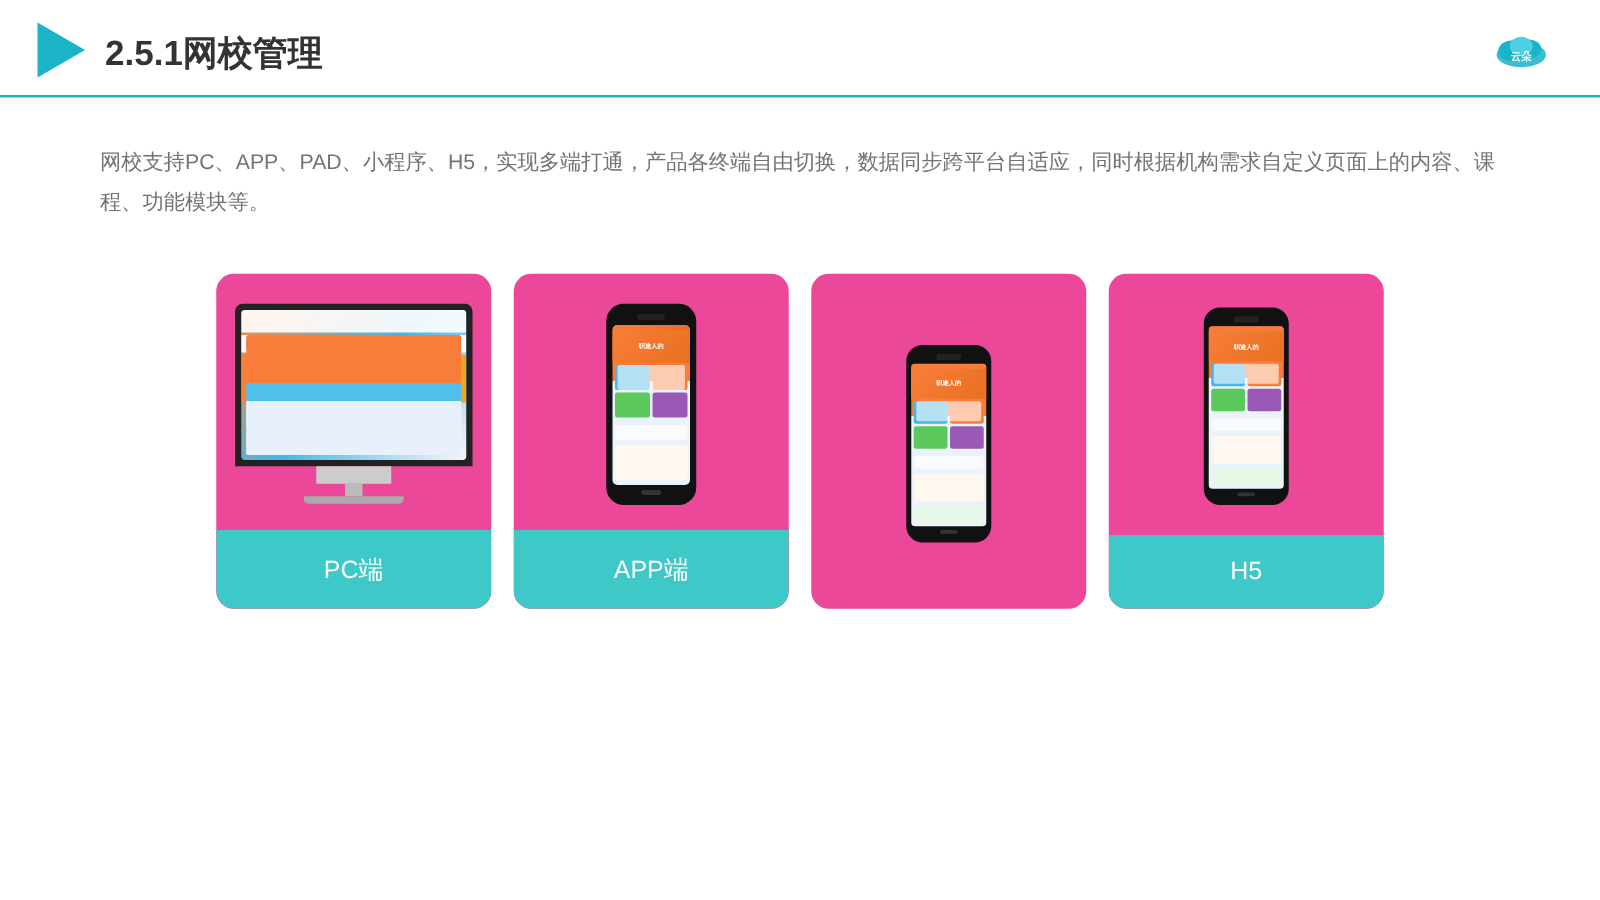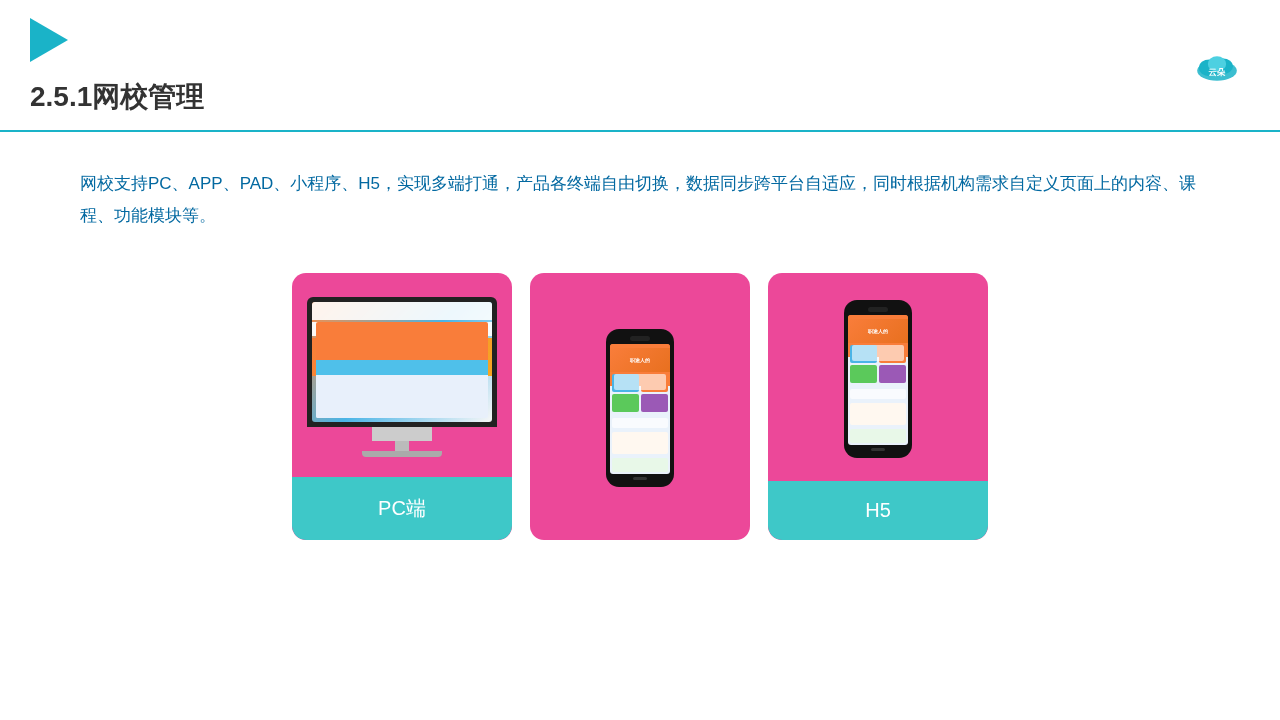--- a/index.html
+++ b/index.html
@@ -15,23 +15,22 @@
     
     .header {
       display: flex;
       align-items: center;
       justify-content: space-between;
       padding: 18px 40px 14px 30px;
       border-bottom: 2px solid #1ab3c8;
     }
     .header-left {
       display: flex;
-      align-items: flex-start;
+      align-items: flex-end;
       gap: 16px;
-      flex-direction: column;
     }
     .logo-triangle {
       width: 0;
       height: 0;
       border-top: 22px solid transparent;
       border-bottom: 22px solid transparent;
       border-left: 38px solid #1ab3c8;
     }
     .page-title {
       font-size: 28px;
@@ -70,21 +69,21 @@
     }
     .brand-url {
       font-size: 9px;
       color: #888;
     }
 
     
     .description {
       padding: 36px 80px 20px 80px;
       font-size: 17px;
-      color: #0369a1;
+      color: #737373;
       line-height: 1.9;
     }
 
     
     .cards-container {
       display: flex;
       gap: 18px;
       padding: 20px 65px 0 65px;
       justify-content: center;
     }
@@ -369,20 +368,44 @@
           </div>
         </div>
         <div class="pc-base"></div>
         <div class="pc-stand"></div>
         <div class="pc-foot"></div>
       </div>
     </div>
     <div class="card-label">PC端</div>
   </div>
 
+  <div class="card">
+    <div class="card-image-area">
+      <div class="phone-mockup">
+        <div class="phone-notch"></div>
+        <div class="phone-screen">
+          <div class="screen-content">
+            <div style="position:absolute;top:4px;left:0;right:0;height:26px;background:linear-gradient(135deg,#f97d3a,#e8701f);display:flex;align-items:center;justify-content:center;">
+              <span style="color:#fff;font-size:5px;font-weight:bold;">职途人的</span>
+            </div>
+            <div style="position:absolute;top:32px;left:2px;right:2px;display:grid;grid-template-columns:1fr 1fr;gap:2px;">
+              <div style="height:20px;background:#4ab4e6;border-radius:2px;"></div>
+              <div style="height:20px;background:#f97d3a;border-radius:2px;"></div>
+              <div style="height:20px;background:#5bc95b;border-radius:2px;"></div>
+              <div style="height:20px;background:#9b59b6;border-radius:2px;"></div>
+            </div>
+            <div style="position:absolute;top:80px;left:2px;right:2px;height:12px;background:#fff;border-radius:2px;opacity:0.7;"></div>
+            <div style="position:absolute;top:96px;left:2px;right:2px;height:28px;background:#fff8f0;border-radius:2px;"></div>
+          </div>
+        </div>
+        <div class="phone-home"></div>
+      </div>
+    </div>
+    <div class="card-label">APP端</div>
+  </div>
 
 
   <div class="card">
     <div class="card-image-area">
       <div class="phone-sm-mockup">
         <div class="phone-sm-notch"></div>
         <div class="phone-sm-screen">
           <div class="screen-content">
             <div style="position:absolute;top:4px;left:0;right:0;height:24px;background:linear-gradient(135deg,#f97d3a,#e8701f);display:flex;align-items:center;justify-content:center;">
               <span style="color:#fff;font-size:5px;font-weight:bold;">职途人的</span>

